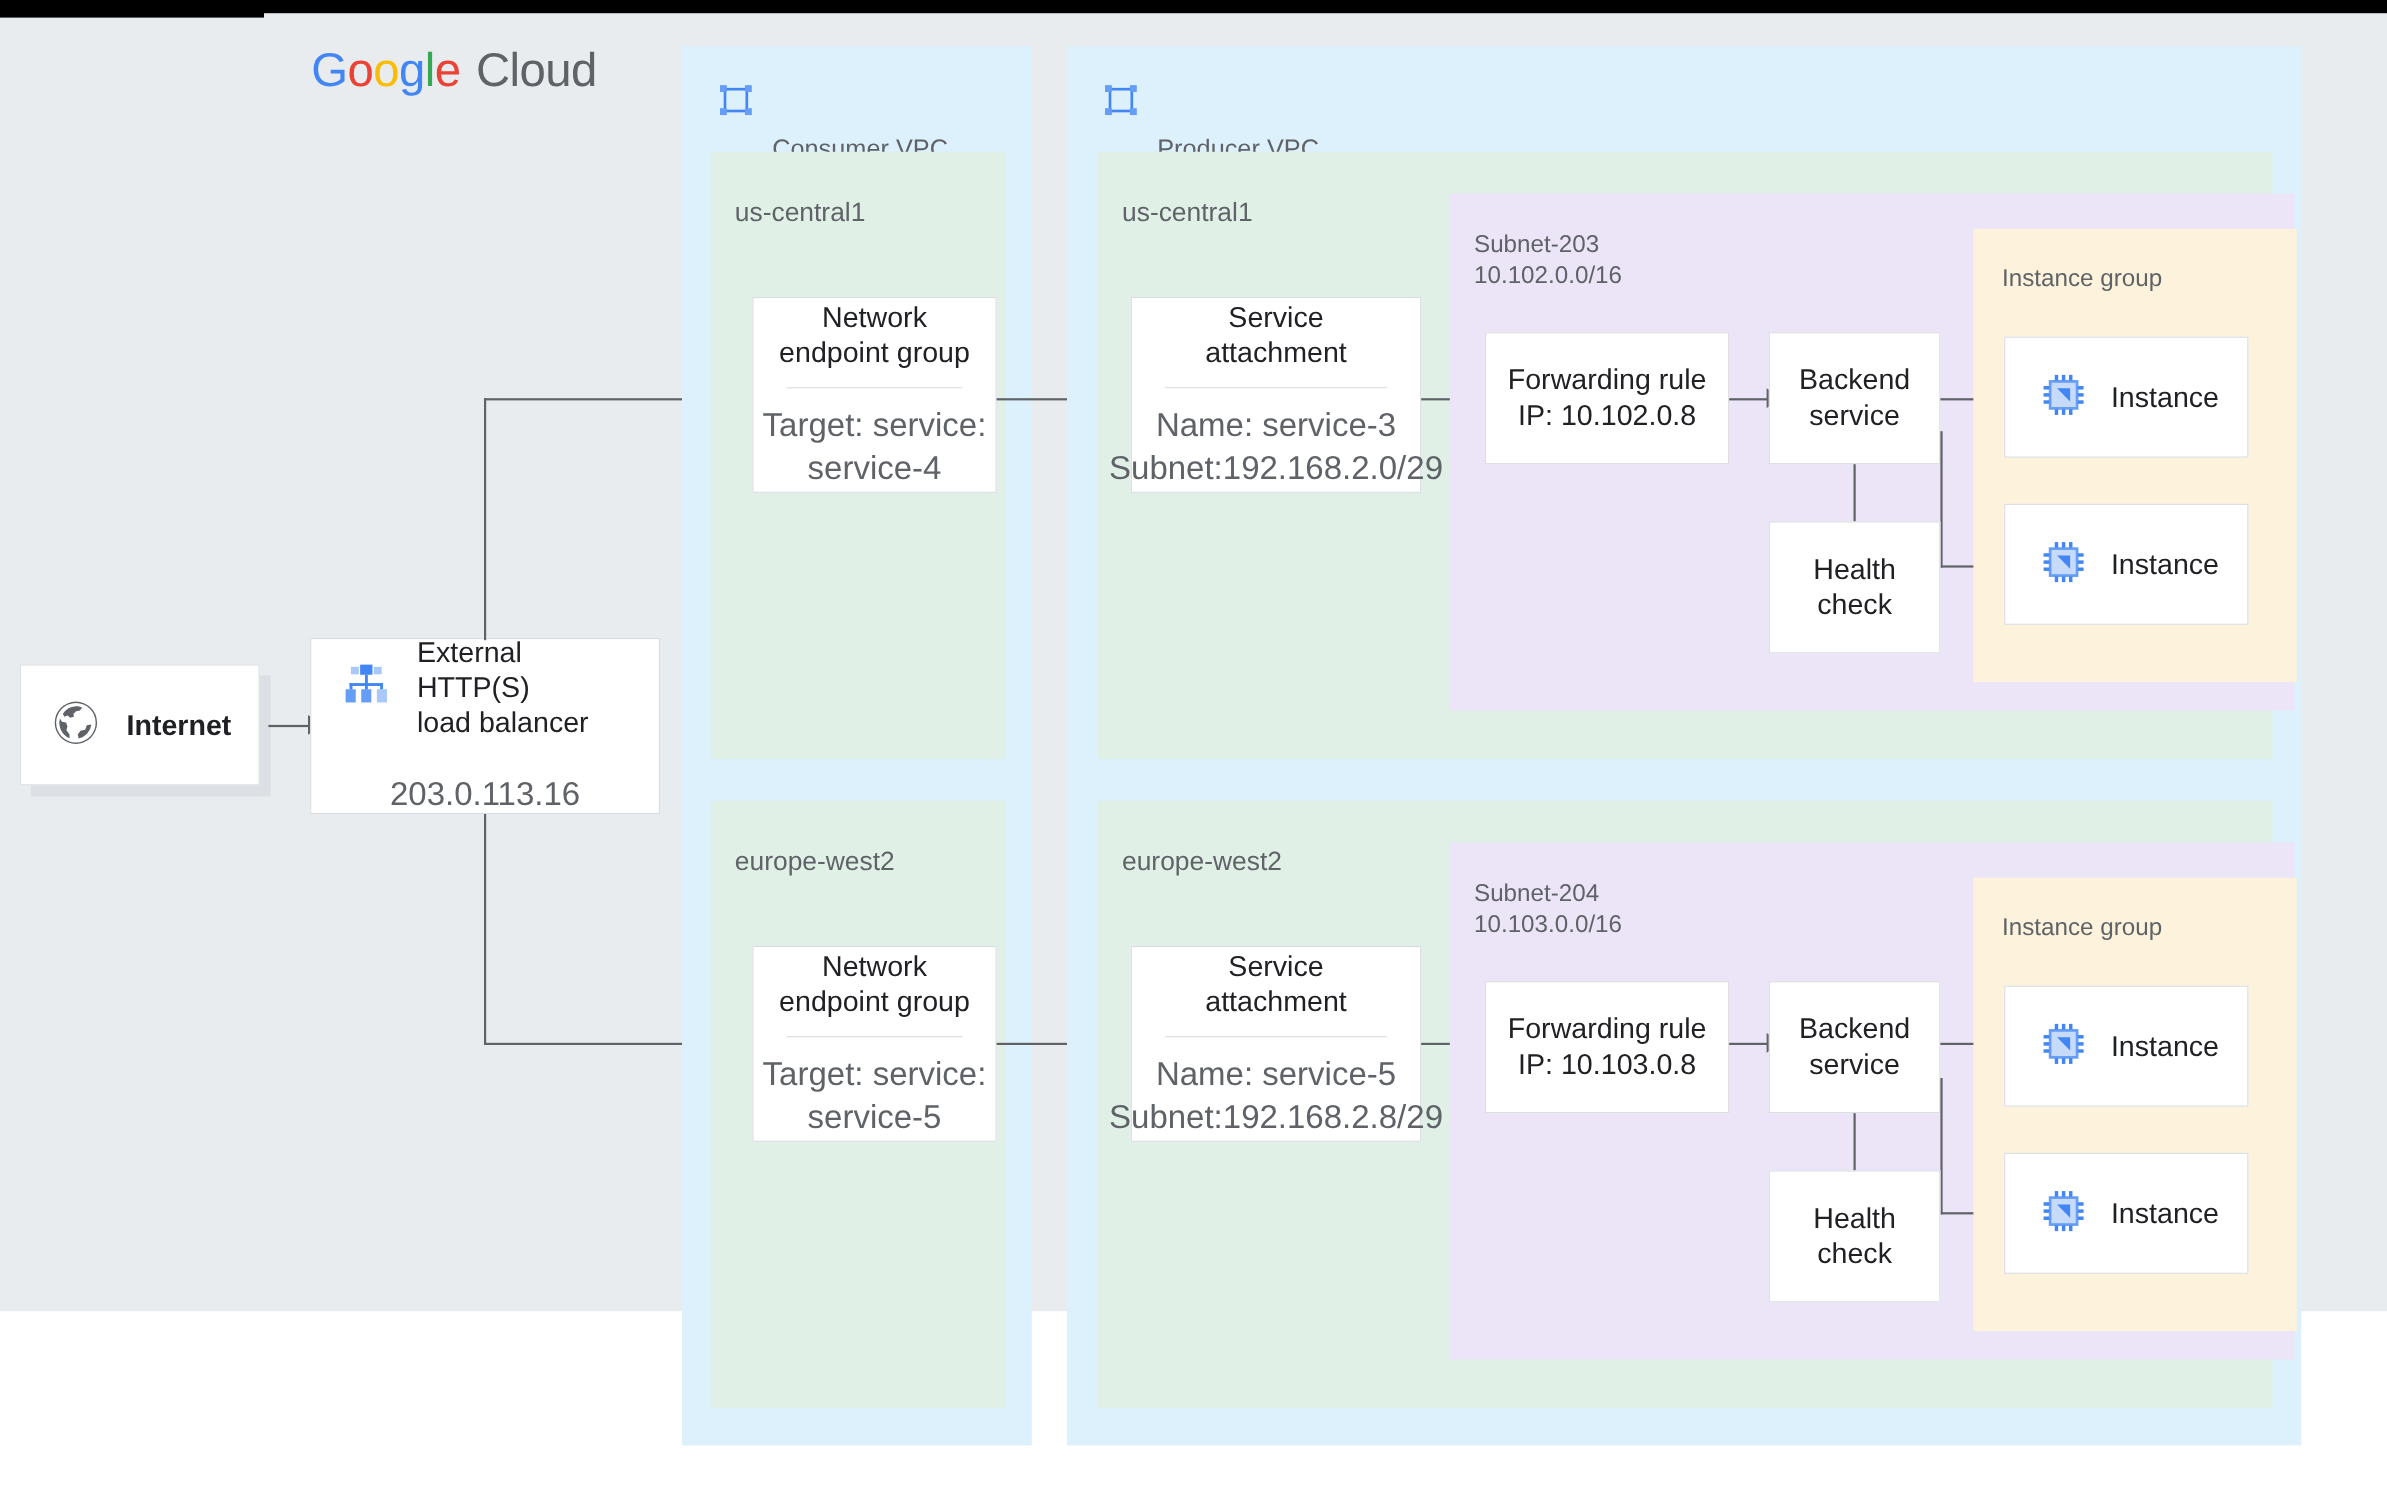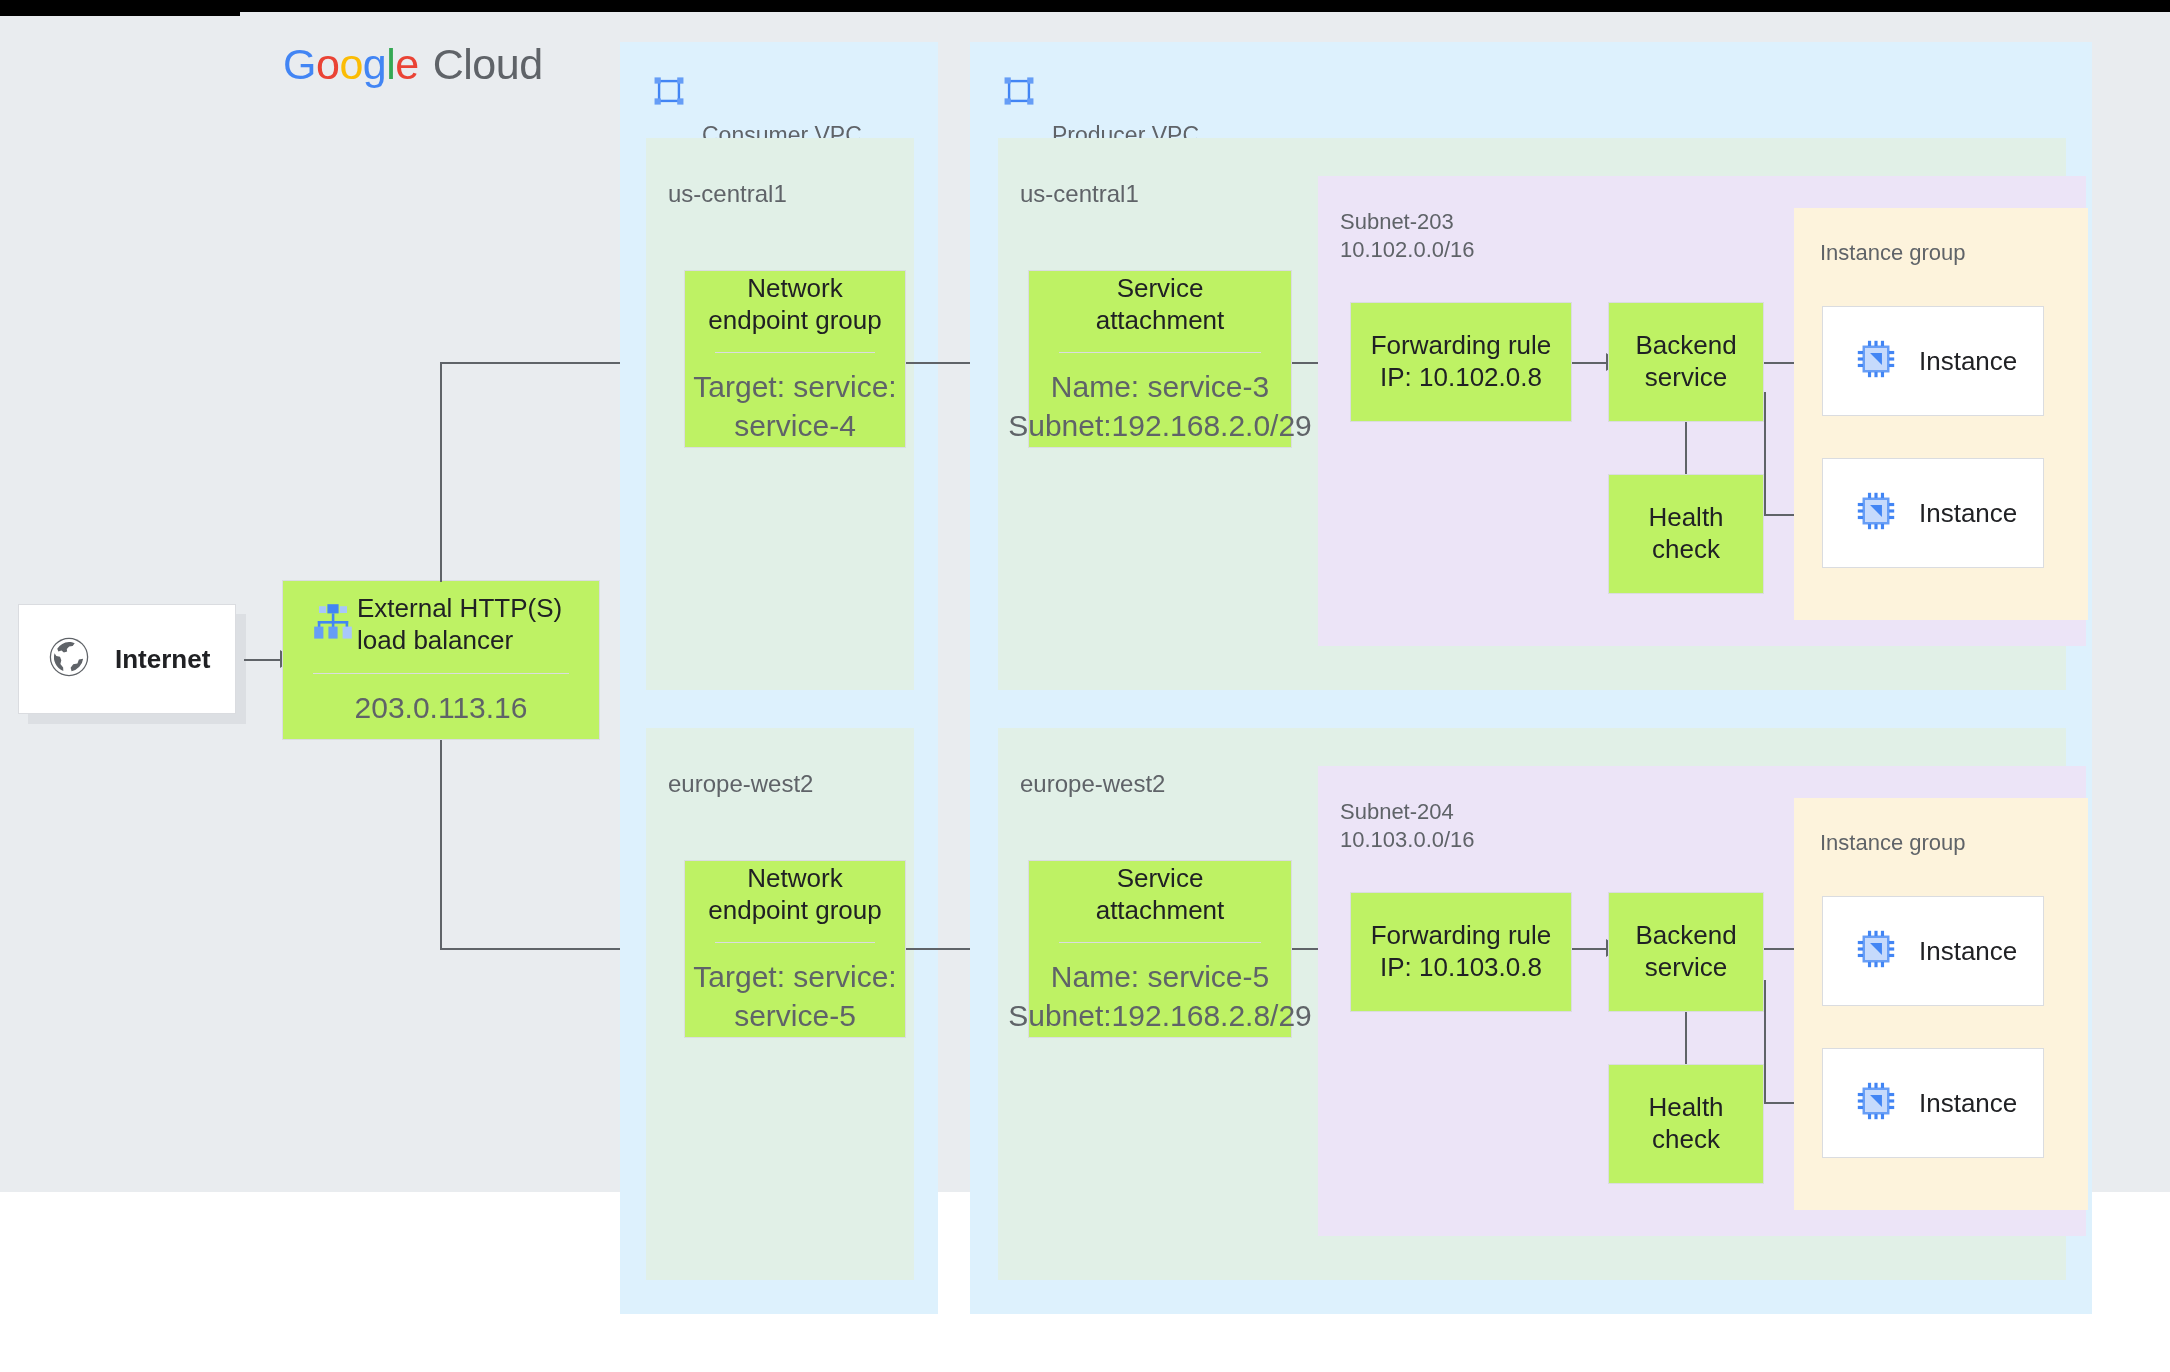--- a/index.html
+++ b/index.html
@@ -29,21 +29,21 @@
   .region-label { position: absolute; font-size: 24px; color: #5f6368; white-space: nowrap; }
 
   .subnet { position: absolute; background: #ece4f7; }
   .subnet-label { position: absolute; font-size: 22px; color: #5f6368; line-height: 1.28; white-space: nowrap; }
 
   .igroup { position: absolute; background: #fdf3dc; }
   .igroup-label { position: absolute; font-size: 22px; color: #5f6368; white-space: nowrap; }
 
   
   .card {
-    position: absolute; background: #bef264; border: 1px solid #dadce0;
+    position: absolute; background: #ffffff; border: 1px solid #dadce0;
     display: flex; flex-direction: column; align-items: center; justify-content: center;
   }
   .card-title { font-size: 26px; color: #202124; text-align: center; line-height: 1.22; }
   .card-rule { height: 1px; background: #dadce0; margin: 16px 0 14px 0; }
   .card-sub { font-size: 30px; color: #5f6368; text-align: center; line-height: 1.3; }
 
   .card-row { position: absolute; background: #fff; border: 1px solid #dadce0;
     display: flex; flex-direction: row; align-items: center; }
   .row-label { font-size: 26px; color: #202124; white-space: nowrap; }
 
@@ -94,21 +94,21 @@
           <rect x="11.4" y="7.2" width="1.3" height="4.2" fill="#4285f4"></rect>
           <rect x="4.4" y="11.0" width="15.2" height="1.3" fill="#4285f4"></rect>
           <rect x="4.4" y="11.0" width="1.3" height="3.0" fill="#4285f4"></rect>
           <rect x="11.4" y="11.0" width="1.3" height="3.0" fill="#4285f4"></rect>
           <rect x="18.3" y="11.0" width="1.3" height="3.0" fill="#4285f4"></rect>
           <rect x="2.6" y="13.8" width="4.6" height="6.0" fill="#669df6"></rect>
           <rect x="9.7" y="13.8" width="4.6" height="6.0" fill="#669df6"></rect>
           <rect x="16.8" y="13.8" width="4.6" height="6.0" fill="#a8c7fa"></rect>
         </svg>
       </span>
-      <div style="">
+      <div style="margin-left:22px;">
         <div class="card-title" style="text-align:left;">External HTTP(S)</div>
         <div class="card-title" style="text-align:left;">load balancer</div>
       </div>
     </div>
     <div class="card-rule" style="width:256px;"></div>
     <div class="card-sub">203.0.113.16</div>
   </div>
 
   <div class="ln lnv" style="left:440px; top:362px; width:2px; height:220px;"></div>
   <div class="ln lnh" style="left:440px; top:362px; width:220px;"></div>

